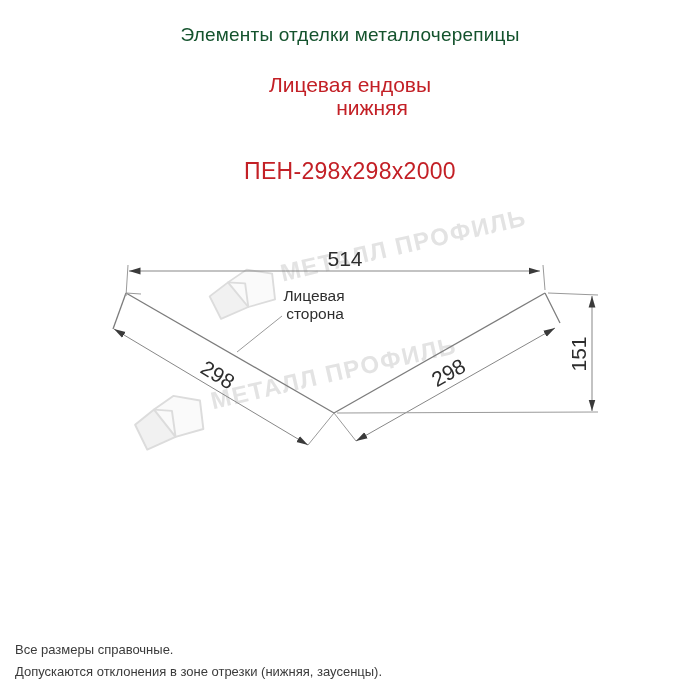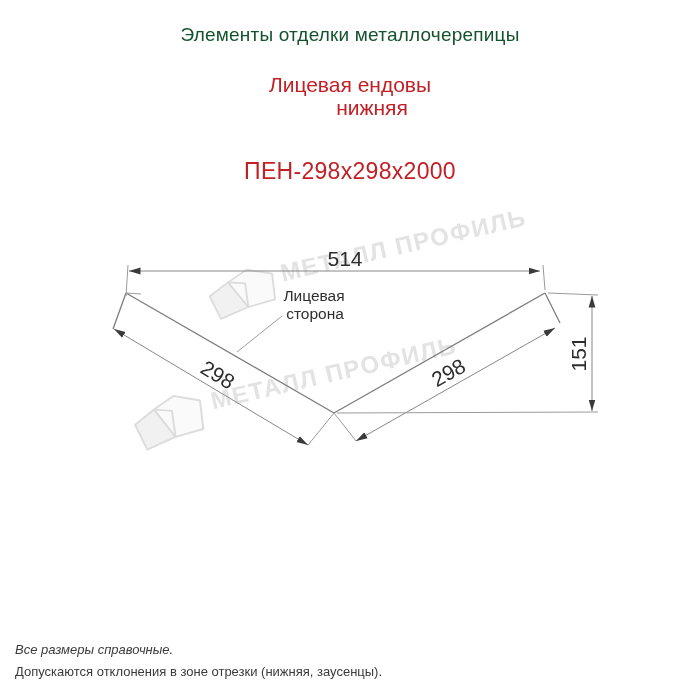--- a/index.html
+++ b/index.html
@@ -16,21 +16,21 @@
   #product-code{top:127px;font-size:23px;letter-spacing:.3px;margin-top:31px;}
   #diagram-svg{position:absolute;left:0;top:0;}
   .dim-line{stroke:#878787;stroke-width:1;fill:none;}
   .ext-line{stroke:#9a9a9a;stroke-width:1;fill:none;}
   .profile-line{stroke:#7c7c7c;stroke-width:1.3;fill:none;}
   .dim-text{font-family:"Liberation Sans","DejaVu Sans",sans-serif;font-size:21px;fill:#2d2d2d;}
   .label-text{font-family:"Liberation Sans","DejaVu Sans",sans-serif;font-size:15.5px;fill:#2e2e2e;}
   .wm-text{font-family:"Liberation Sans","DejaVu Sans",sans-serif;font-size:24px;font-weight:bold;
            letter-spacing:1.5px;fill:#e3e3e3;}
   .wm-logo-edge{stroke:#dcdcdc;stroke-width:2.5;stroke-linejoin:round;}
-  #footer-note-1{left:15px;top:642px;font-size:13px;color:#3b3b3b;font-style:italic;}
+  #footer-note-1{left:15px;top:642px;font-size:13px;color:#3b3b3b;}
   #footer-note-2{left:15px;top:664px;font-size:13px;color:#3b3b3b;}
 </style>
 </head>
 <body>
 
 <div class="abs centered" id="title">Элементы отделки металлочерепицы</div>
 <div class="abs centered red-sub" id="subtitle1">Лицевая ендовы</div>
 <div class="abs centered red-sub" id="subtitle2">нижняя</div>
 <div class="abs centered red-sub" id="product-code">ПЕН-298х298х2000</div>
 

